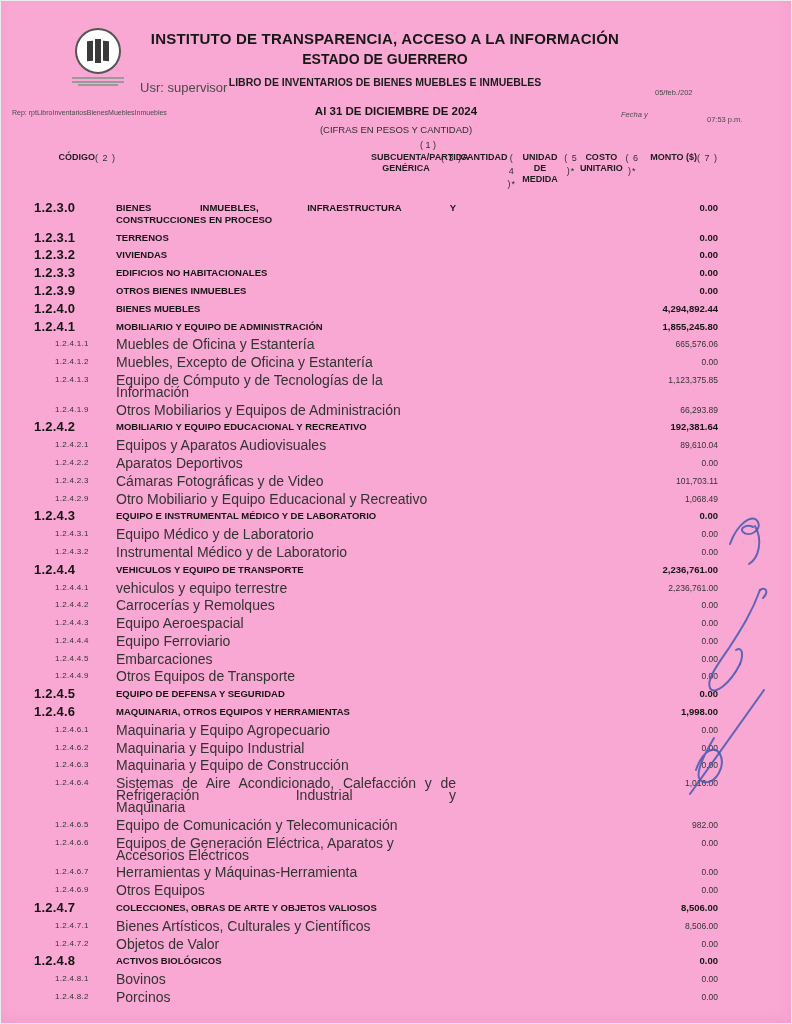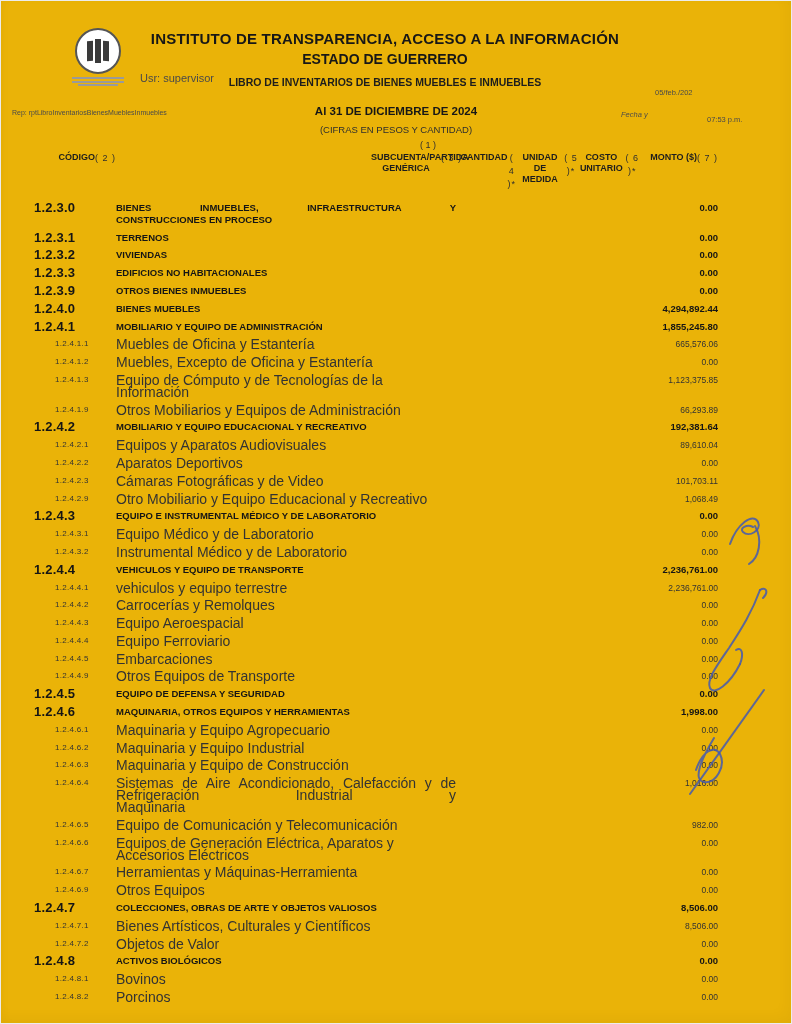--- a/index.html
+++ b/index.html
@@ -4,21 +4,21 @@
 <style>
   html,body{margin:0;padding:0;}
   body{
     width:792px;height:1024px;position:relative;overflow:hidden;
     background:#ffffff;
     font-family:"Liberation Sans","DejaVu Sans",sans-serif;
     color:#1c1c1c;
     -webkit-font-smoothing:antialiased;
   }
   .page{
-    position:absolute;inset:0;background:#eab308;
+    position:absolute;inset:0;background:#f9a8d4;
     box-shadow:inset 0 0 0 1px #ececec, inset -4px -6px 14px rgba(0,0,0,0.035), inset 4px 0 10px rgba(0,0,0,0.02);
   }
 
   
   .logo{position:absolute;left:68px;top:28px;width:60px;text-align:center;}
   .logo-circle{
     width:42px;height:42px;border:2px solid #555;border-radius:50%;
     margin:0 auto;display:flex;align-items:center;justify-content:center;gap:2px;background:#fff;
   }
   .logo-bar{width:6px;background:#3a3a3a;}
@@ -27,21 +27,21 @@
   .logo-bar.b3{height:20px;transform:skewY(6deg);}
   .logo-caption{margin-top:3px;}
   .logo-caption .cap-line{height:2px;background:#9a9a9a;margin:1.5px 4px;}
   .logo-caption .cap-line.short{margin:1.5px 10px;}
 
   .title-block{position:absolute;left:0;right:0;top:30px;text-align:center;transform:translateX(-11px);}
   .t1{font-size:15px;font-weight:bold;letter-spacing:.2px;color:#171717;}
   .t2{font-size:14px;font-weight:bold;margin-top:4px;color:#171717;}
   .t3{font-size:10.5px;font-weight:bold;margin-top:9px;color:#1d1d1d;}
 
-  .usr{position:absolute;left:140px;top:72px;font-size:11px;color:#4a4a4a;}
+  .usr{position:absolute;left:140px;top:80px;font-size:13px;color:#4a4a4a;}
   .rep{position:absolute;left:12px;top:109px;font-size:7px;color:#4a4a4a;}
   .period{position:absolute;left:0;right:0;top:105px;text-align:center;font-size:11.5px;font-weight:bold;color:#171717;}
   .cifras{position:absolute;left:0;right:0;top:124px;text-align:center;font-size:9.5px;color:#2e2e2e;}
   .note1{position:absolute;left:0;right:0;top:140px;text-align:center;font-size:9px;color:#2e2e2e;transform:translateX(32px);}
   .gen-date{position:absolute;left:655px;top:88px;font-size:7.5px;color:#4a4a4a;}
   .fecha-label{position:absolute;left:621px;top:110px;font-size:7.5px;color:#4a4a4a;font-style:italic;}
   .gen-time{position:absolute;left:663px;top:115px;font-size:7.5px;color:#4a4a4a;margin-left:44px;}
 
   
   .grid-cols{display:grid;grid-template-columns:82px 346px 54px 62px 62px 1fr;}

